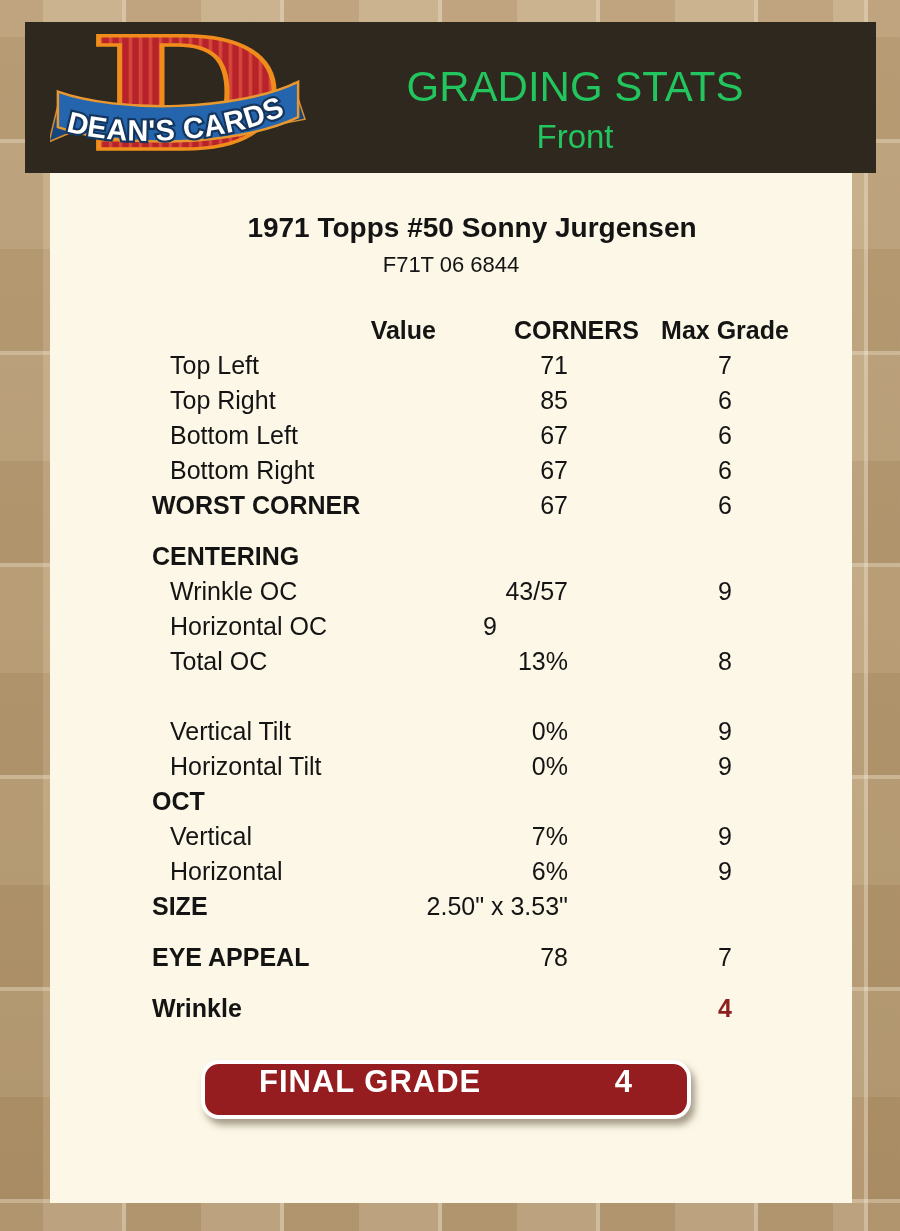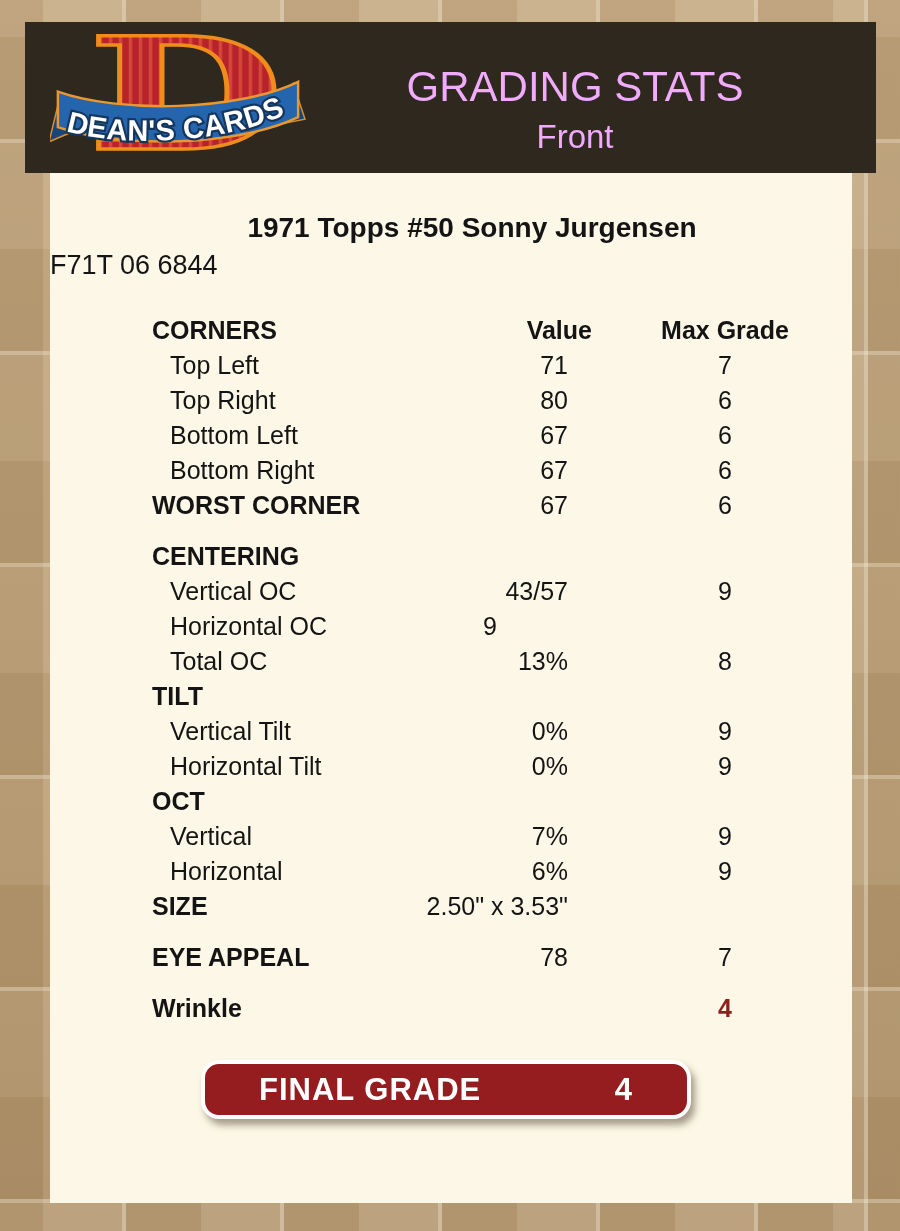--- a/index.html
+++ b/index.html
@@ -15,45 +15,45 @@
       repeating-linear-gradient(90deg, rgba(252,244,226,0.40) 0 4px, rgba(0,0,0,0) 4px 158px),
       repeating-linear-gradient(0deg, rgba(252,244,226,0.35) 0 4px, rgba(0,0,0,0) 4px 212px),
       repeating-linear-gradient(90deg, rgba(122,96,62,0.10) 0 79px, rgba(255,255,255,0.07) 79px 158px),
       repeating-linear-gradient(0deg, rgba(122,96,62,0.08) 0 106px, rgba(255,255,255,0.06) 106px 212px),
       linear-gradient(#c3a87f,#b2956b);
     background-position:-36px -28px,-36px -28px,-36px -28px,-36px -28px,0 0;
   }
   
   .header{position:absolute;left:25px;top:22px;width:851px;height:151px;background:var(--header-bg);}
   .logo{position:absolute;left:25px;top:10px;width:256px;height:134px;}
-  .titles{position:absolute;left:300px;top:0;width:500px;height:151px;text-align:center;color:#f0abfc;}
+  .titles{position:absolute;left:300px;top:0;width:500px;height:151px;text-align:center;color:#22c55e;}
   .h-title{padding-top:42px;font-size:42px;line-height:46px;}
   .h-sub{margin-top:7px;font-size:33px;line-height:40px;}
   
   .panel{position:absolute;left:50px;top:173px;width:802px;height:1030px;background:var(--panel-bg);color:var(--text);}
   .card-name{padding-top:38px;text-align:center;font-size:28px;line-height:34px;font-weight:bold;padding-left:42px;}
-  .card-code{margin-top:4px;text-align:left;font-size:27px;line-height:32px;}
+  .card-code{margin-top:4px;text-align:center;font-size:22px;line-height:32px;}
   .grades-table{margin-top:32px;}
   .row{display:grid;grid-template-columns:362px 156px 314px;height:35px;line-height:35px;font-size:25px;}
   .row .cell-label{padding-left:102px;white-space:nowrap;}
   .row.item .cell-label{padding-left:120px;}
   .row .cell-value{text-align:right;white-space:nowrap;}
   .row .cell-max{text-align:center;white-space:nowrap;}
   .row.colhead,.row.section{font-weight:bold;}
   .row.colhead .cell-value{transform:translateX(24px);}
   .row.item .cell-value,.row.item .cell-max,
   .row.section .cell-value,.row.section .cell-max{font-weight:normal;}
   .row.max-red .cell-max{color:var(--wrinkle-red);font-weight:bold;}
   .row-gap{height:16px;}
   
   .final-grade{
     position:absolute;left:151px;top:887px;width:490px;height:59px;box-sizing:border-box;
     background:var(--button-red);border:4px solid #ffffff;border-radius:18px;
     box-shadow:4px 6px 7px rgba(95,82,60,0.55);
-    display:flex;align-items:center;justify-content:space-between;
+    display:flex;justify-content:space-between;
     padding:0 54px;cursor:pointer;
   }
   .final-grade span{color:#ffffff;font-size:31px;font-weight:bold;letter-spacing:1px;}
 </style>
 </head>
 <body>
 
 <div class="page">
 
   <div class="header">
@@ -82,32 +82,32 @@
       <div class="h-title">GRADING STATS</div>
       <div class="h-sub">Front</div>
     </div>
   </div>
 
   <div class="panel">
     <div class="card-name">1971 Topps #50 Sonny Jurgensen</div>
     <div class="card-code">F71T 06 6844</div>
     <div class="grades-table" id="grades-table">
         <div class="row colhead">
+    <span class="cell cell-value">Value</span>
     <span class="cell cell-label">CORNERS</span>
-    <span class="cell cell-value">Value</span>
     <span class="cell cell-max">Max Grade</span>
   </div>
         <div class="row item">
     <span class="cell cell-label">Top Left</span>
     <span class="cell cell-value">71</span>
     <span class="cell cell-max">7</span>
   </div>
         <div class="row item">
     <span class="cell cell-label">Top Right</span>
-    <span class="cell cell-value">80</span>
+    <span class="cell cell-value">85</span>
     <span class="cell cell-max">6</span>
   </div>
         <div class="row item">
     <span class="cell cell-label">Bottom Left</span>
     <span class="cell cell-value">67</span>
     <span class="cell cell-max">6</span>
   </div>
         <div class="row item">
     <span class="cell cell-label">Bottom Right</span>
     <span class="cell cell-value">67</span>
@@ -118,35 +118,34 @@
     <span class="cell cell-value">67</span>
     <span class="cell cell-max">6</span>
   </div>
         <div class="row-gap"></div>
         <div class="row section">
     <span class="cell cell-label">CENTERING</span>
     <span class="cell cell-value"></span>
     <span class="cell cell-max"></span>
   </div>
         <div class="row item">
-    <span class="cell cell-label">Vertical OC</span>
+    <span class="cell cell-label">Wrinkle OC</span>
     <span class="cell cell-value">43/57</span>
     <span class="cell cell-max">9</span>
   </div>
         <div class="row item">
     <span class="cell cell-label">Horizontal OC</span>
     <span class="cell cell-max">9</span>
   </div>
         <div class="row item">
     <span class="cell cell-label">Total OC</span>
     <span class="cell cell-value">13%</span>
     <span class="cell cell-max">8</span>
   </div>
         <div class="row section">
-    <span class="cell cell-label">TILT</span>
     <span class="cell cell-value"></span>
     <span class="cell cell-max"></span>
   </div>
         <div class="row item">
     <span class="cell cell-label">Vertical Tilt</span>
     <span class="cell cell-value">0%</span>
     <span class="cell cell-max">9</span>
   </div>
         <div class="row item">
     <span class="cell cell-label">Horizontal Tilt</span>

